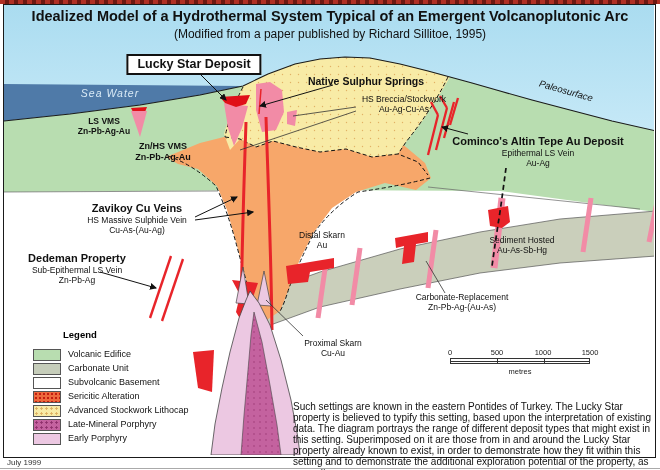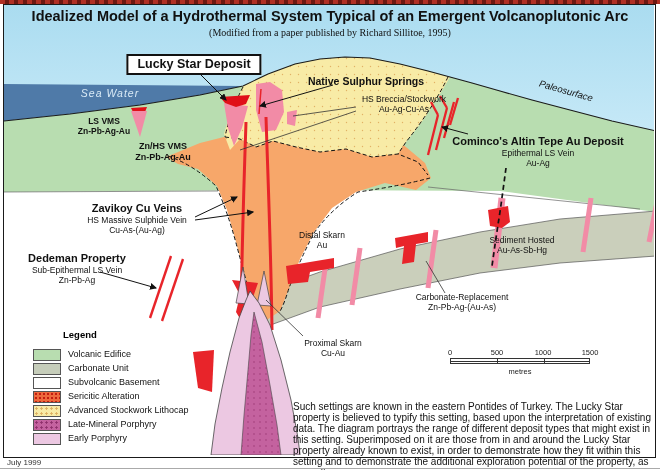--- a/index.html
+++ b/index.html
@@ -6,21 +6,21 @@
   #stage{position:relative;width:660px;height:470px;background:#fff;overflow:hidden;
          font-family:"Liberation Sans",sans-serif;}
   .strip{position:absolute;left:0;top:0;width:660px;height:4px;
          background:repeating-linear-gradient(90deg,#b03025 0 5px,#6d1812 5px 9px);}
   #box{position:absolute;left:3px;top:4px;width:651px;height:452px;border:1px solid #1a1a1a;background:#fff;}
   #geo{position:absolute;left:0;top:0;}
   .lbl{position:absolute;color:#111;text-align:center;transform:translateX(-50%);
        white-space:nowrap;line-height:1.18;}
   .b{font-weight:bold;}
   .f14{font-size:14.5px;} .f10{font-size:10.5px;} .f11{font-size:11px;}
-  .f9{font-size:9px;} .f85{font-size:8.5px;} .f8{font-size:10px;font-family:Liberation Serif, serif;}
+  .f9{font-size:9px;} .f85{font-size:8.5px;} .f8{font-size:12px;}
   #title{left:330px;top:8px;width:660px;letter-spacing:0px;}
   #subtitle{left:330px;top:27px;}
   #lucky{left:146px;top:54px;background:#fff;border:2px solid #111;padding:1px 9px;font-size:12.5px;margin-left:48px;}
   #seawater{left:110px;top:87px;font-style:italic;color:#d9eaf6;font-size:10.5px;letter-spacing:1px;}
   #paleo{left:566px;top:85px;font-style:italic;font-size:9.5px;transform:translateX(-50%) rotate(16deg);}
   .legend{position:absolute;left:33px;top:329px;}
   .lg-title{font-weight:bold;font-size:9.5px;margin-left:30px;margin-bottom:9px;}
   .lg-row{display:flex;align-items:flex-start;height:14px;}
   .sw{width:26px;height:10px;border:1px solid #555;margin-right:7px;flex:0 0 auto;}
   .lg-label{font-size:9px;color:#111;}

